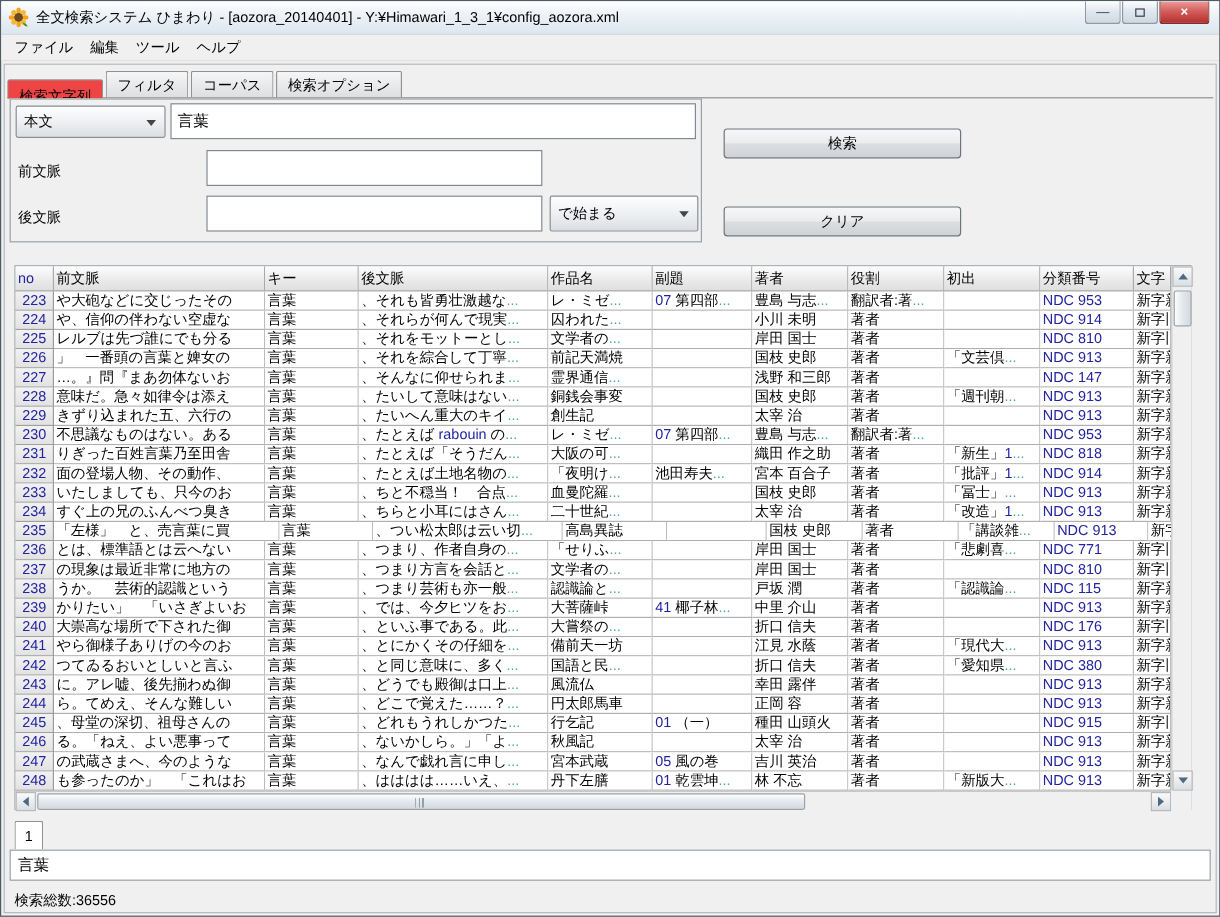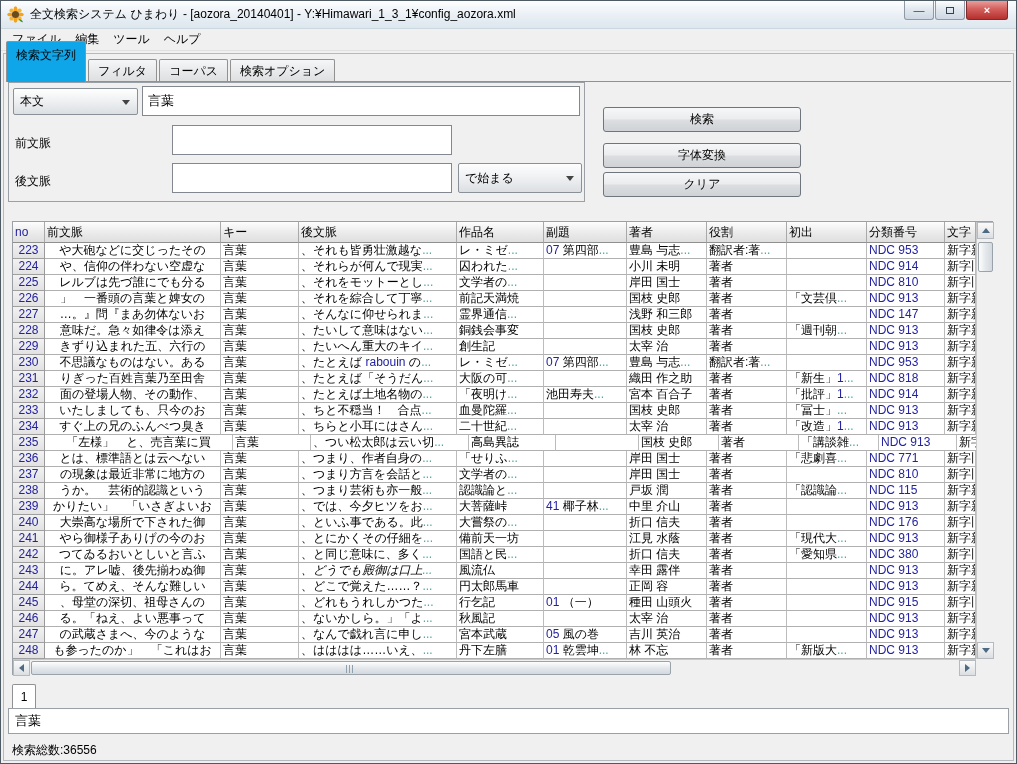--- a/index.html
+++ b/index.html
@@ -17,21 +17,21 @@
   .win-btn.close{width:42px;background:linear-gradient(#eb9d9b,#d35f5c 45%,#b5302f);color:#fff;border-color:#7e2c2b;font-weight:bold;}
   .restore-glyph{display:inline-block;width:8px;height:7px;border:1px solid #33414c;background:transparent;}
   
   .menubar{height:22px;display:flex;align-items:center;padding-left:4px;background:#f0f0f0;border-bottom:1px solid #e0e0e0;}
   .menu-item{font-size:12px;padding:2px 7px;color:#000;}
   
   .content{position:absolute;left:2px;right:2px;top:52px;bottom:2px;border:1px solid #b4bac0;background:#f0f0f0;}
   
   .tabstrip{position:absolute;left:2px;top:3px;right:2px;height:25px;display:flex;align-items:flex-end;border-bottom:1px solid #919191;}
   .tab{font-size:12px;padding:3px 9px 3px 9px;border:1px solid #919191;border-bottom:none;border-radius:2px 2px 0 0;background:linear-gradient(#f5f6f7,#dddfe1);margin-right:2px;height:22px;white-space:nowrap;}
-  .tab.active{background:#0ea5e9;height:41px;position:relative;top:1px;padding-top:5px;}
+  .tab.active{background:#ef4444;height:16px;position:relative;top:1px;padding-top:5px;}
   
   .search-panel{position:absolute;left:4px;top:28px;width:577px;height:120px;border:1px solid #9aa0a5;background:#f0f0f0;}
   .field{border:1px solid #828790;background:#fff;font-size:13px;padding:2px 5px;position:absolute;display:flex;align-items:center;white-space:nowrap;overflow:hidden;}
   .combo{position:absolute;border:1px solid #8a9097;border-radius:2px;background:linear-gradient(#fefefe,#eef0f2 50%,#dcdfe2);font-size:12px;display:flex;align-items:center;padding:0 6px;}
   .combo .arrow{position:absolute;right:7px;top:50%;margin-top:-2px;width:0;height:0;border-left:4px solid transparent;border-right:4px solid transparent;border-top:5px solid #444;}
   .flabel{position:absolute;font-size:12px;color:#000;}
   .combo-target{left:4px;top:5px;width:125px;height:27px;}
   .main-input{left:133px;top:3px;width:438px;height:30px;}
   .prev-label{left:6px;top:52px;} .next-label{left:6px;top:90px;}
   .prev-input{left:163px;top:42px;width:280px;height:30px;} .next-input{left:163px;top:80px;width:280px;height:30px;}
@@ -40,21 +40,21 @@
   .action-btn{position:absolute;left:599px;width:198px;height:25px;border:1px solid #6e757c;border-radius:3px;background:linear-gradient(#f6f7f8,#ebecee 48%,#dcdee1 52%,#cfd2d6);font-size:12px;display:flex;align-items:center;justify-content:center;}
   .btn-search{top:53px;} .btn-convert{top:89px;} .btn-clear{top:118px;}
   
   .table-area{position:absolute;left:8px;top:167px;width:981px;height:454px;background:#fff;border:1px solid #9aa0a5;}
   .grid{position:absolute;left:0;top:0;width:963px;}
   .tr{display:flex;height:16px;}
   .tr.head{height:21px;}
   .td,.th{font-size:12px;line-height:15px;padding:0 2px;border-right:1px solid #bcbcbc;border-bottom:1px solid #b0b0b0;overflow:hidden;white-space:nowrap;flex:0 0 auto;background:#fff;}
   .th{background:linear-gradient(#fdfdfd,#e9e9e9 60%,#dfdfdf);border-right:1px solid #a9a9a9;border-bottom:1px solid #8f8f8f;line-height:20px;}
   .td.rowhead{background:linear-gradient(#f2f2f2,#e2e2e2);border-right:1px solid #9a9a9a;text-align:center;color:#222;border-bottom:1px solid #9f9f9f;}
-  .td.ctx-left{text-align:center;}
+  .td.ctx-left{text-align:left;}
   .lat{color:var(--latin);}
   .dots{color:var(--dots);}
   
   .vscroll{position:absolute;left:963px;top:0px;width:17px;height:437px;background:#f0f0f0;border-left:1px solid #c9c9c9;}
   .hscroll{position:absolute;left:0;top:437px;width:963px;height:16px;background:#f0f0f0;border-top:1px solid #c9c9c9;}
   .corner{position:absolute;left:963px;top:437px;width:17px;height:16px;background:#f0f0f0;}
   .sb-btn{position:absolute;width:17px;height:17px;background:linear-gradient(#fafafa,#dcdfe2);border:1px solid #b5bac0;display:flex;align-items:center;justify-content:center;}
   .hscroll .sb-btn{width:17px;height:16px;}
   .tri-up{width:0;height:0;border-left:4px solid transparent;border-right:4px solid transparent;border-bottom:5px solid #4d6a84;}
   .tri-down{width:0;height:0;border-left:4px solid transparent;border-right:4px solid transparent;border-top:5px solid #4d6a84;}
@@ -136,21 +136,20 @@
       <div class="field next-input">
         <span></span>
       </div>
       <div class="combo next-combo">
         <span>で始まる</span>
         <span class="arrow"></span>
       </div>
     </div>
 
     <div class="action-btn btn-search">検索</div>
-    <div class="action-btn btn-convert">字体変換</div>
     <div class="action-btn btn-clear">クリア</div>
 
     <div class="table-area">
       <div class="grid" id="grid">
           <div class="tr head">
             <div class="th" style="width: 32px; text-align: left;"><span class="lat">no</span></div>
             <div class="th" style="width: 176px;">前文脈</div>
             <div class="th" style="width: 78px;">キー</div>
             <div class="th" style="width: 158px;">後文脈</div>
             <div class="th" style="width: 87px;">作品名</div>
@@ -418,21 +417,21 @@
             <div class="td" style="width: 80px;">折口 信夫</div>
             <div class="td" style="width: 80px;">著者</div>
             <div class="td" style="width: 80px;">「愛知県<span class="dots">...</span></div>
             <div class="td" style="width: 78px;"><span class="lat">NDC 380</span></div>
             <div class="td" style="width: 31px;">新字旧</div>
           </div>
           <div class="tr">
             <div class="td rowhead" style="width: 32px;"><span class="lat">243</span></div>
             <div class="td ctx-left" style="width: 176px;">に。アレ嘘、後先揃わぬ御</div>
             <div class="td" style="width: 78px;">言葉</div>
-            <div class="td" style="width: 158px; font-style: italic;">、どうでも殿御は口上<span class="dots">...</span></div>
+            <div class="td" style="width: 158px;">、どうでも殿御は口上<span class="dots">...</span></div>
             <div class="td" style="width: 87px;">風流仏</div>
             <div class="td" style="width: 83px;"></div>
             <div class="td" style="width: 80px;">幸田 露伴</div>
             <div class="td" style="width: 80px;">著者</div>
             <div class="td" style="width: 80px;"></div>
             <div class="td" style="width: 78px;"><span class="lat">NDC 913</span></div>
             <div class="td" style="width: 31px;">新字新</div>
           </div>
           <div class="tr">
             <div class="td rowhead" style="width: 32px;"><span class="lat">244</span></div>

